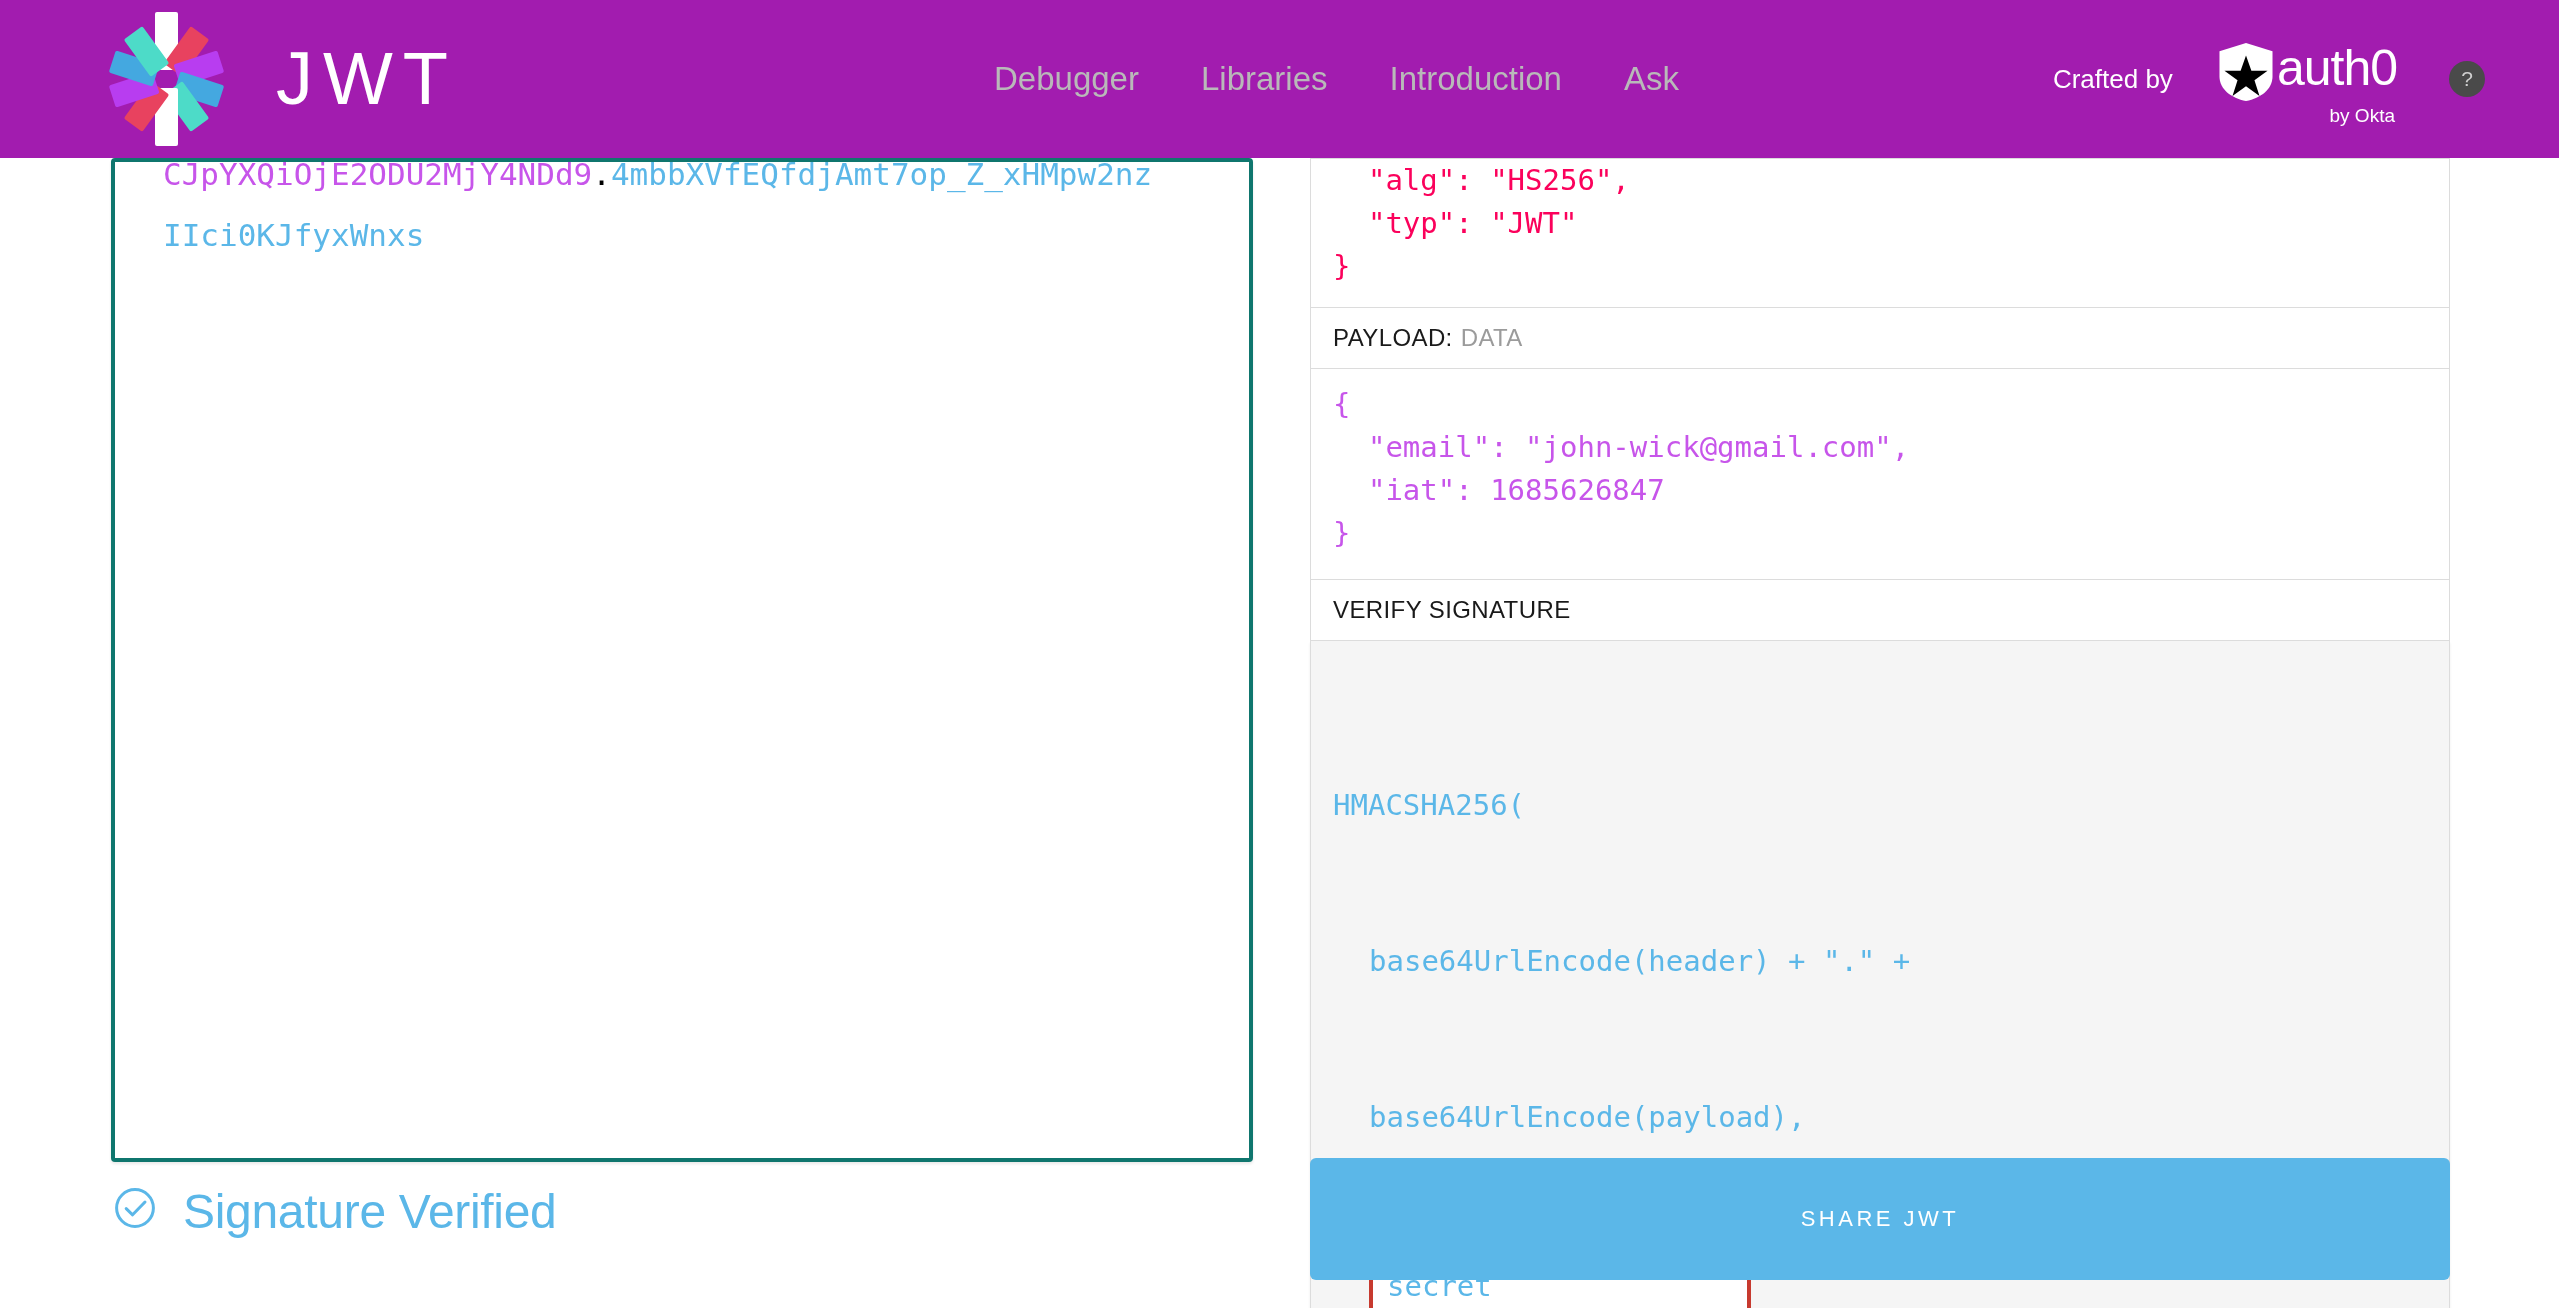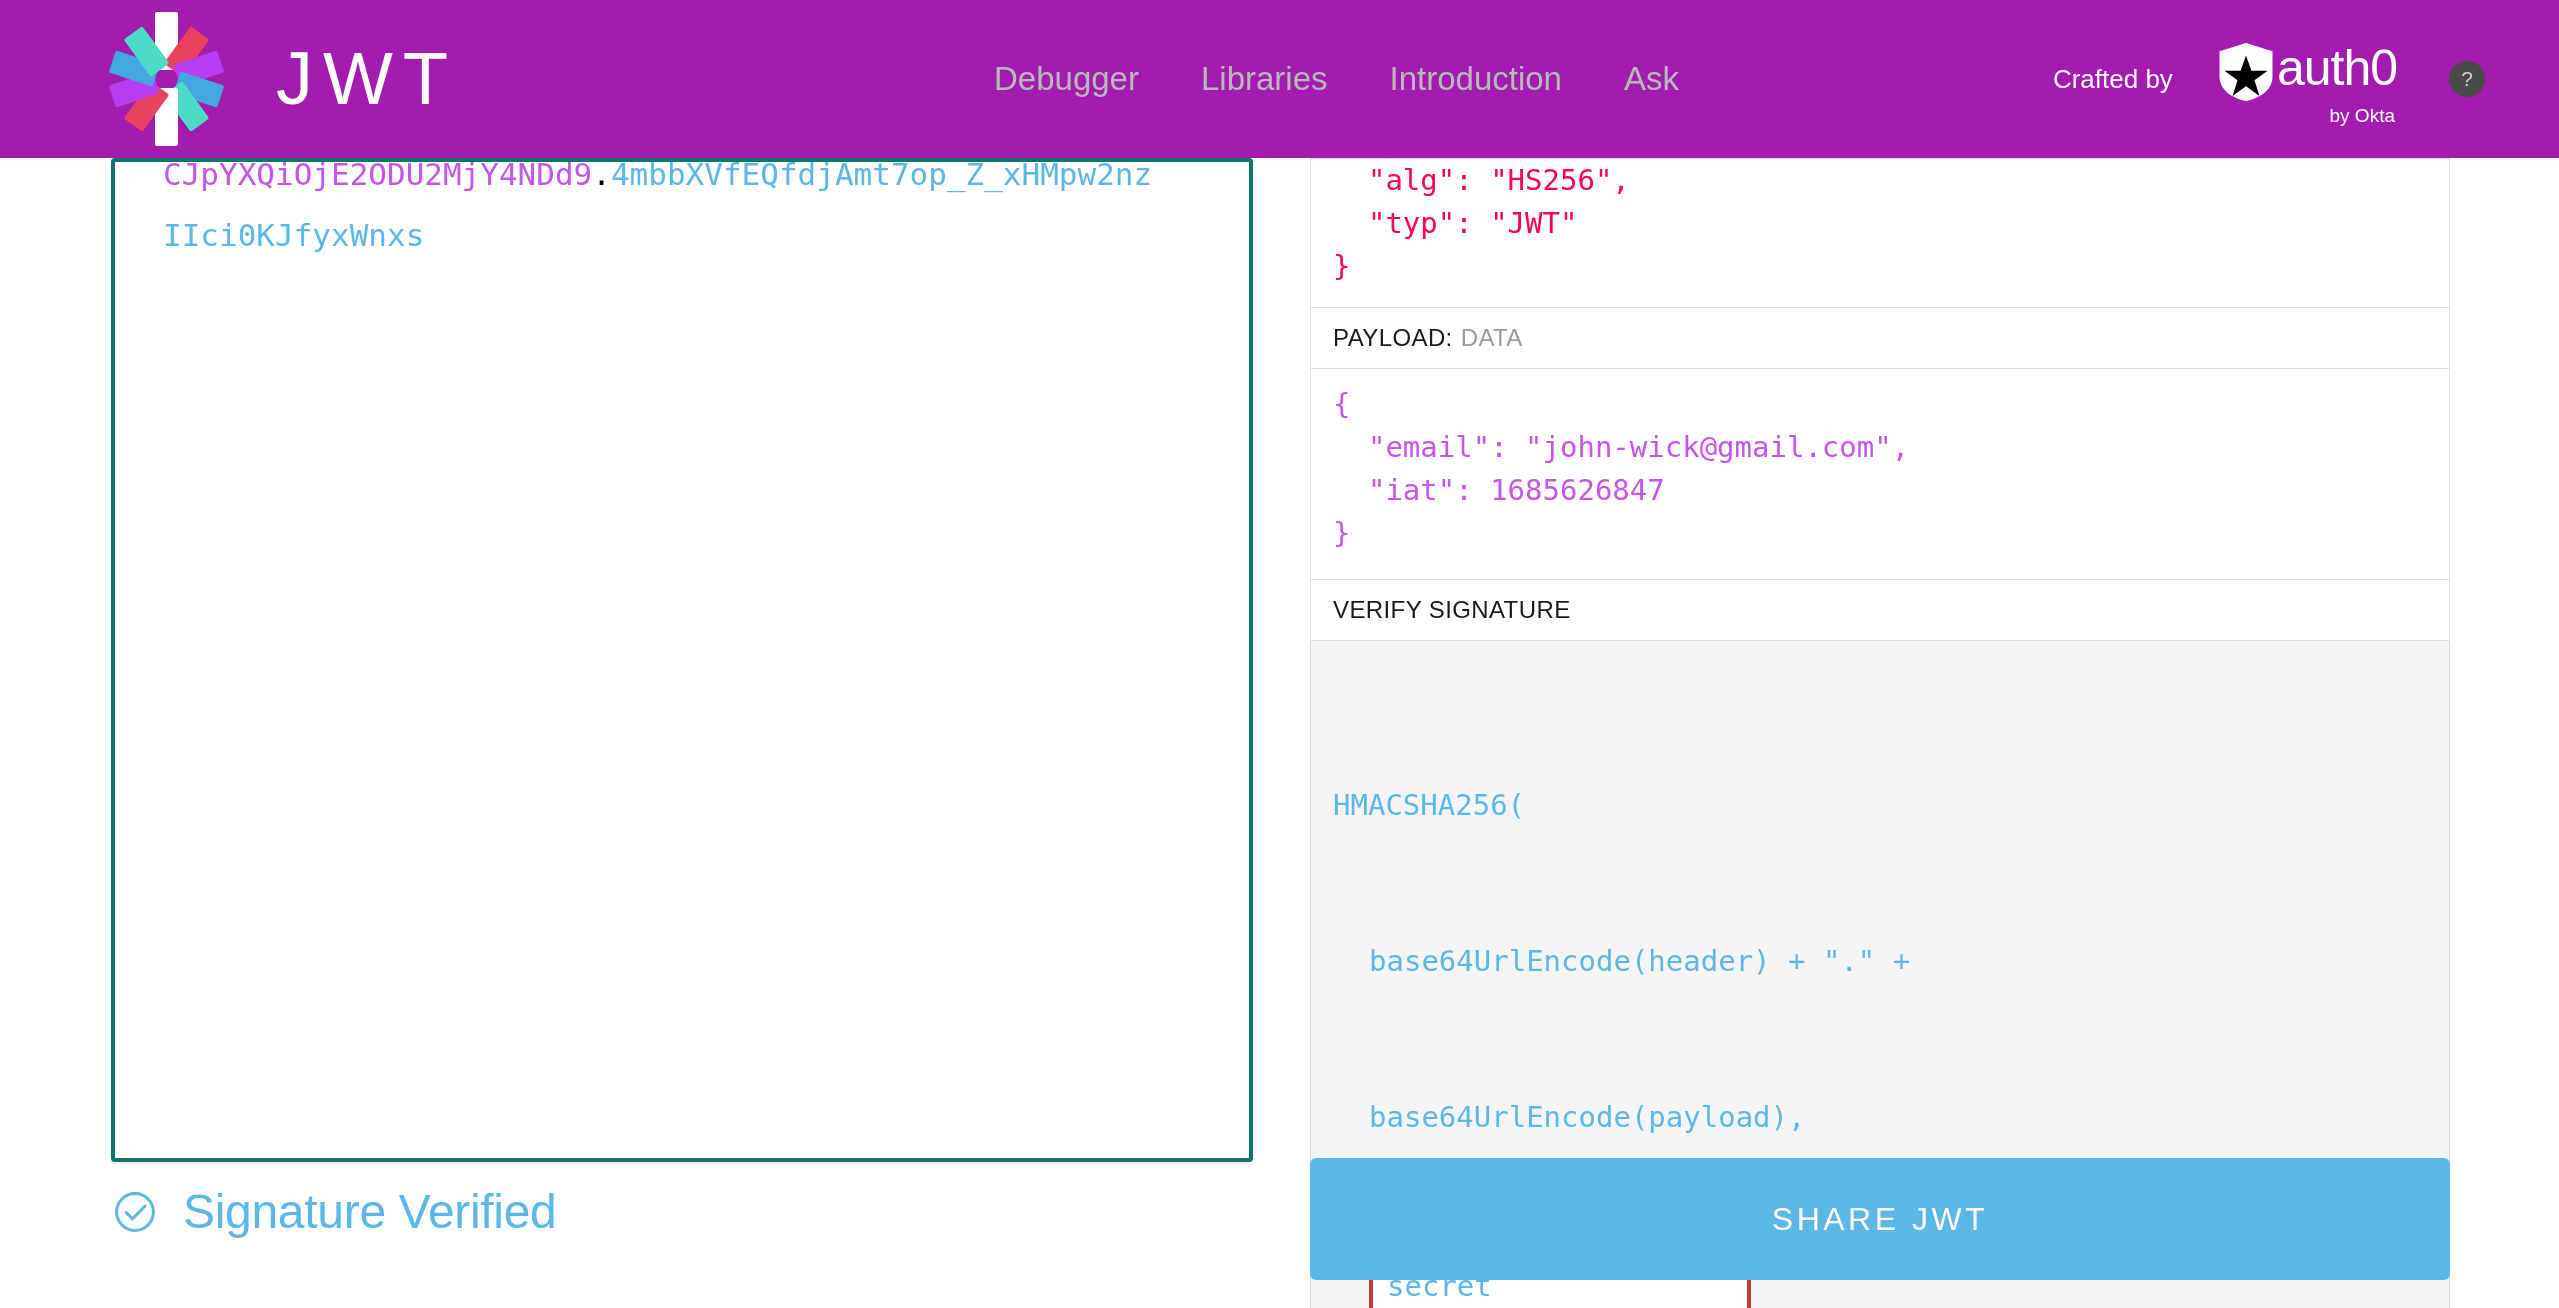--- a/index.html
+++ b/index.html
@@ -235,21 +235,20 @@
     outline: none;
   }
   .secret-input::placeholder { color: #5bb7e8; }
 
   
   .verified-row {
     position: absolute;
     left: 111px;
     top: 1026px;
     display: flex;
-    align-items: center;
   }
   .check-circle-icon { width: 48px; height: 48px; flex: 0 0 48px; }
   .verified-text {
     color: #5bb7e8;
     font-size: 48px;
     margin-left: 24px;
     white-space: nowrap;
     letter-spacing: -0.3px;
   }
 
@@ -257,21 +256,21 @@
     position: absolute;
     left: 1310px;
     top: 1000px;
     width: 1140px;
     height: 122px;
     background: #5bb7e8;
     border: none;
     border-radius: 6px;
     color: #ffffff;
     font-family: "Liberation Sans", sans-serif;
-    font-size: 32px;
+    font-size: 22px;
     letter-spacing: 3.5px;
     cursor: pointer;
   }
 </style>
 </head>
 <body>
 
 <div class="site-header">
 
   <a class="brand">

